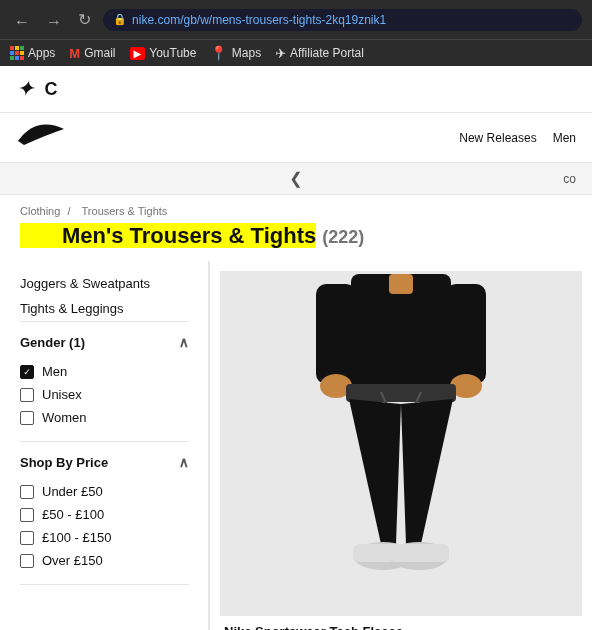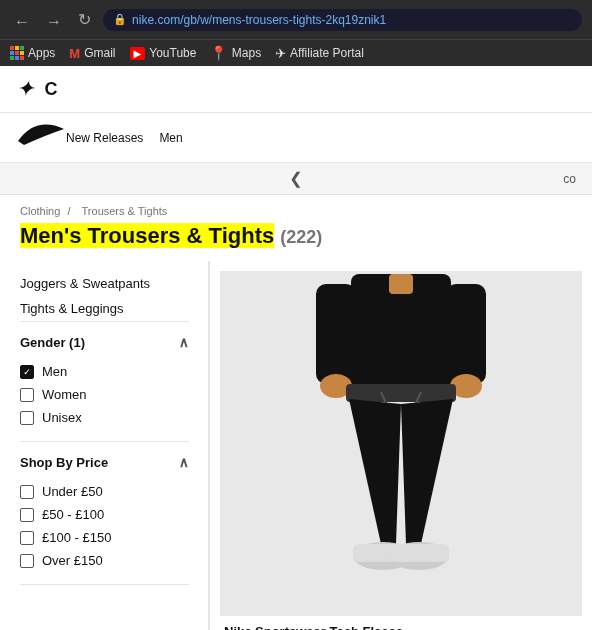--- a/index.html
+++ b/index.html
@@ -67,21 +67,21 @@
       gap: 10px;
       border-bottom: 1px solid #e5e5e5;
     }
     .jordan-logo { font-size: 22px; color: #111; }
 
     .site-nav {
       background: #fff;
       padding: 8px 16px;
       display: flex;
       align-items: center;
-      justify-content: flex-start;
+      justify-content: space-between;
       border-bottom: 1px solid #e5e5e5;
     }
     .nav-links {
       display: flex;
       gap: 16px;
       font-size: 12px;
       color: #111;
     }
     .nav-link { cursor: pointer; }
 
@@ -111,21 +111,21 @@
     }
     .breadcrumb a { color: #757575; text-decoration: none; }
     .breadcrumb span { margin: 0 4px; }
 
     .page-title {
       padding: 2px 20px 12px;
       font-size: 22px;
       font-weight: bold;
       color: #111;
     }
-    .highlight { background: yellow; }
+    .highlight { background: yellow; padding-left: 42px; }
     .count { color: #757575; font-weight: bold; font-size: 18px; }
 
     
     .main-content {
       display: flex;
     }
 
     
     .sidebar {
       width: 210px;
@@ -313,25 +313,25 @@
       <div class="filter-title">
         <span>Gender (1)</span>
         <span class="chevron">∧</span>
       </div>
       <div class="checkbox-row">
         <div class="checkbox checked"></div>
         <span>Men</span>
       </div>
       <div class="checkbox-row">
         <div class="checkbox"></div>
+        <span>Unisex</span>
+      </div>
+      <div class="checkbox-row">
+        <div class="checkbox"></div>
         <span>Women</span>
-      </div>
-      <div class="checkbox-row">
-        <div class="checkbox"></div>
-        <span>Unisex</span>
       </div>
     </div>
 
     <div class="filter-section">
       <div class="filter-title">
         <span>Shop By Price</span>
         <span class="chevron">∧</span>
       </div>
       <div class="checkbox-row">
         <div class="checkbox"></div>

